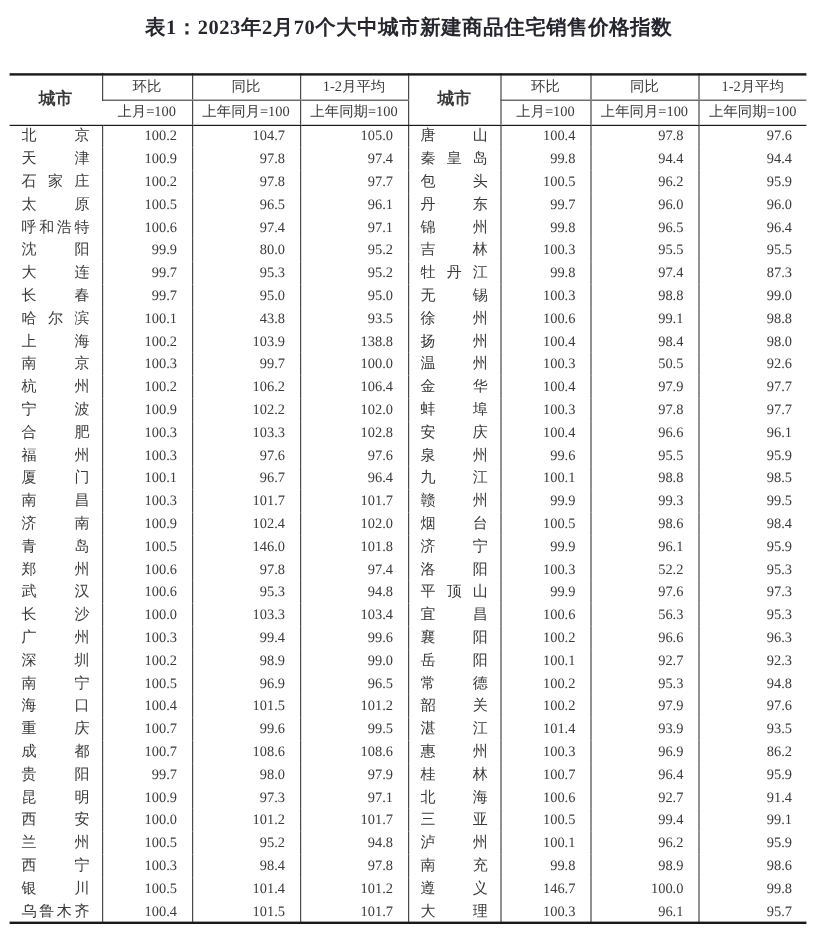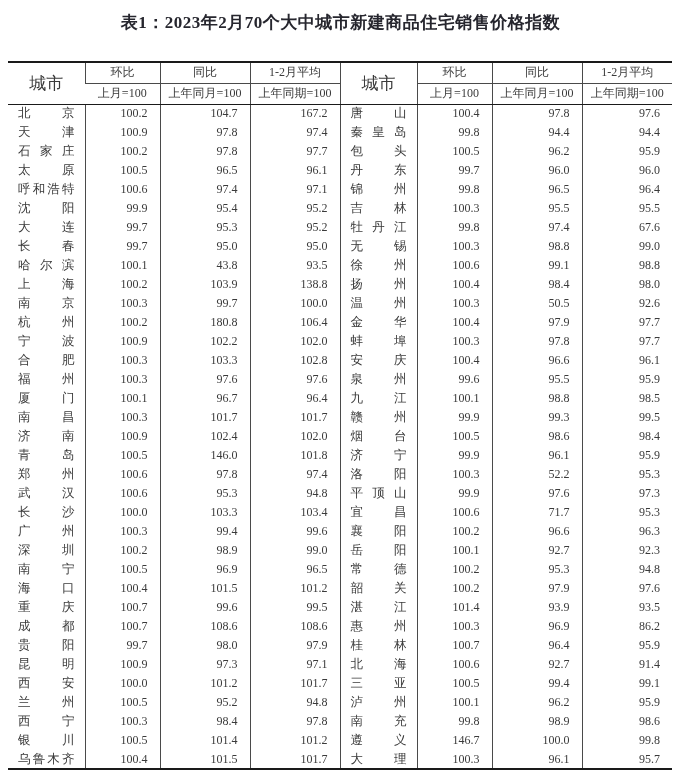--- a/index.html
+++ b/index.html
@@ -37,21 +37,21 @@
     white-space: nowrap;
   }
   
   .price-table th + th, .price-table td + td { border-left: 1px solid #4a4a4a; }
   
   .price-table thead th { height: 21px; text-align: center; }
   .price-table thead tr.hrow1 th.split { border-bottom: 1px solid #4a4a4a; }
   .price-table thead th { border-bottom-color: #4a4a4a; }
   .price-table thead tr.hrow2 th,
   .price-table thead th.cityhead { border-bottom: 1.5px solid #1a1a1a; }
-  .price-table thead th.cityhead { font-size: 17px; }
+  .price-table thead th.cityhead { font-size: 14px; font-weight: bold; }
   
   .price-table tbody td { height: 19px; }
   .price-table tbody td.city {
     font-size: 12.5px;
     padding: 0 10px;
     text-align: justify;
     text-align-last: justify;
     color: #3a3a3a;
   }
   .price-table tbody td.num {
@@ -94,21 +94,21 @@
         <th>上月=100</th>
         <th>上年同月=100</th>
         <th>上年同期=100</th>
       </tr>
     </thead>
     <tbody>
         <tr>
           <td class="city">北京</td>
           <td class="num">100.2</td>
           <td class="num">104.7</td>
-          <td class="num">167.2</td>
+          <td class="num">105.0</td>
           <td class="city">唐山</td>
           <td class="num">100.4</td>
           <td class="num">97.8</td>
           <td class="num">97.6</td>
         </tr>
         <tr>
           <td class="city">天津</td>
           <td class="num">100.9</td>
           <td class="num">97.8</td>
           <td class="num">97.4</td>
@@ -143,36 +143,36 @@
           <td class="num">97.4</td>
           <td class="num">97.1</td>
           <td class="city">锦州</td>
           <td class="num">99.8</td>
           <td class="num">96.5</td>
           <td class="num">96.4</td>
         </tr>
         <tr>
           <td class="city">沈阳</td>
           <td class="num">99.9</td>
-          <td class="num">95.4</td>
+          <td class="num">80.0</td>
           <td class="num">95.2</td>
           <td class="city">吉林</td>
           <td class="num">100.3</td>
           <td class="num">95.5</td>
           <td class="num">95.5</td>
         </tr>
         <tr>
           <td class="city">大连</td>
           <td class="num">99.7</td>
           <td class="num">95.3</td>
           <td class="num">95.2</td>
           <td class="city">牡丹江</td>
           <td class="num">99.8</td>
           <td class="num">97.4</td>
-          <td class="num">67.6</td>
+          <td class="num">87.3</td>
         </tr>
         <tr>
           <td class="city">长春</td>
           <td class="num">99.7</td>
           <td class="num">95.0</td>
           <td class="num">95.0</td>
           <td class="city">无锡</td>
           <td class="num">100.3</td>
           <td class="num">98.8</td>
           <td class="num">99.0</td>
@@ -203,21 +203,21 @@
           <td class="num">99.7</td>
           <td class="num">100.0</td>
           <td class="city">温州</td>
           <td class="num">100.3</td>
           <td class="num">50.5</td>
           <td class="num">92.6</td>
         </tr>
         <tr>
           <td class="city">杭州</td>
           <td class="num">100.2</td>
-          <td class="num">180.8</td>
+          <td class="num">106.2</td>
           <td class="num">106.4</td>
           <td class="city">金华</td>
           <td class="num">100.4</td>
           <td class="num">97.9</td>
           <td class="num">97.7</td>
         </tr>
         <tr>
           <td class="city">宁波</td>
           <td class="num">100.9</td>
           <td class="num">102.2</td>
@@ -307,21 +307,21 @@
           <td class="num">97.6</td>
           <td class="num">97.3</td>
         </tr>
         <tr>
           <td class="city">长沙</td>
           <td class="num">100.0</td>
           <td class="num">103.3</td>
           <td class="num">103.4</td>
           <td class="city">宜昌</td>
           <td class="num">100.6</td>
-          <td class="num">71.7</td>
+          <td class="num">56.3</td>
           <td class="num">95.3</td>
         </tr>
         <tr>
           <td class="city">广州</td>
           <td class="num">100.3</td>
           <td class="num">99.4</td>
           <td class="num">99.6</td>
           <td class="city">襄阳</td>
           <td class="num">100.2</td>
           <td class="num">96.6</td>

